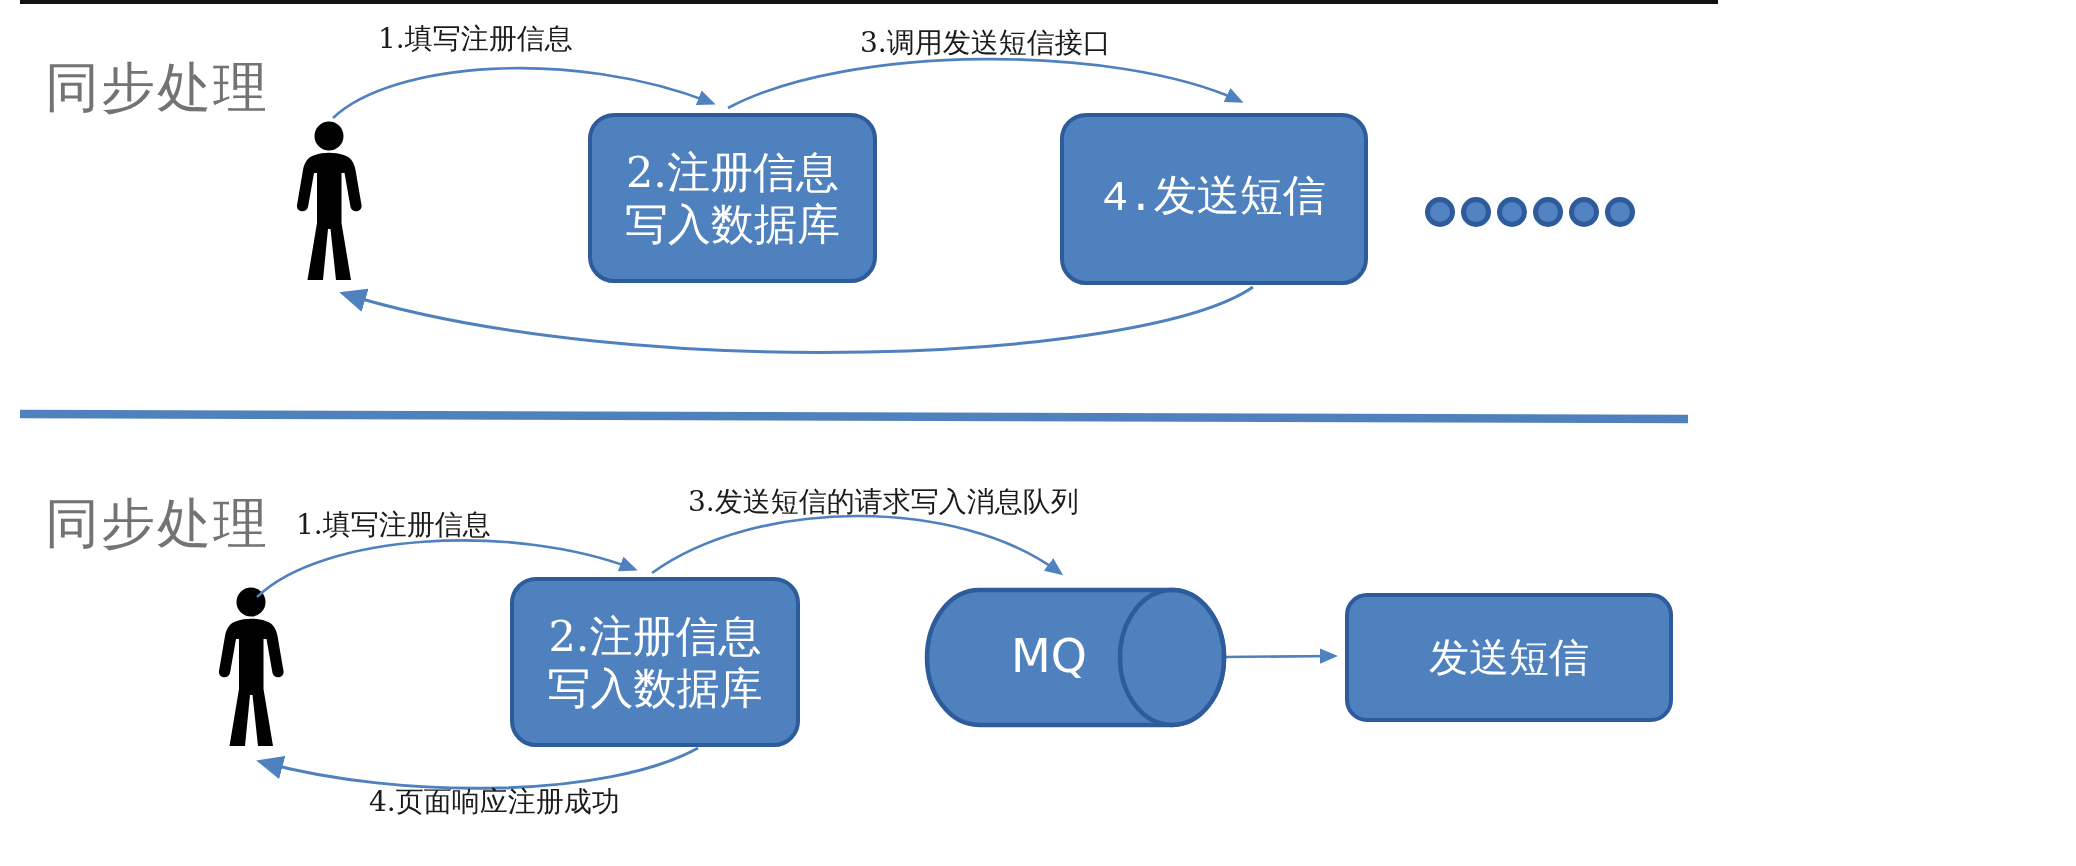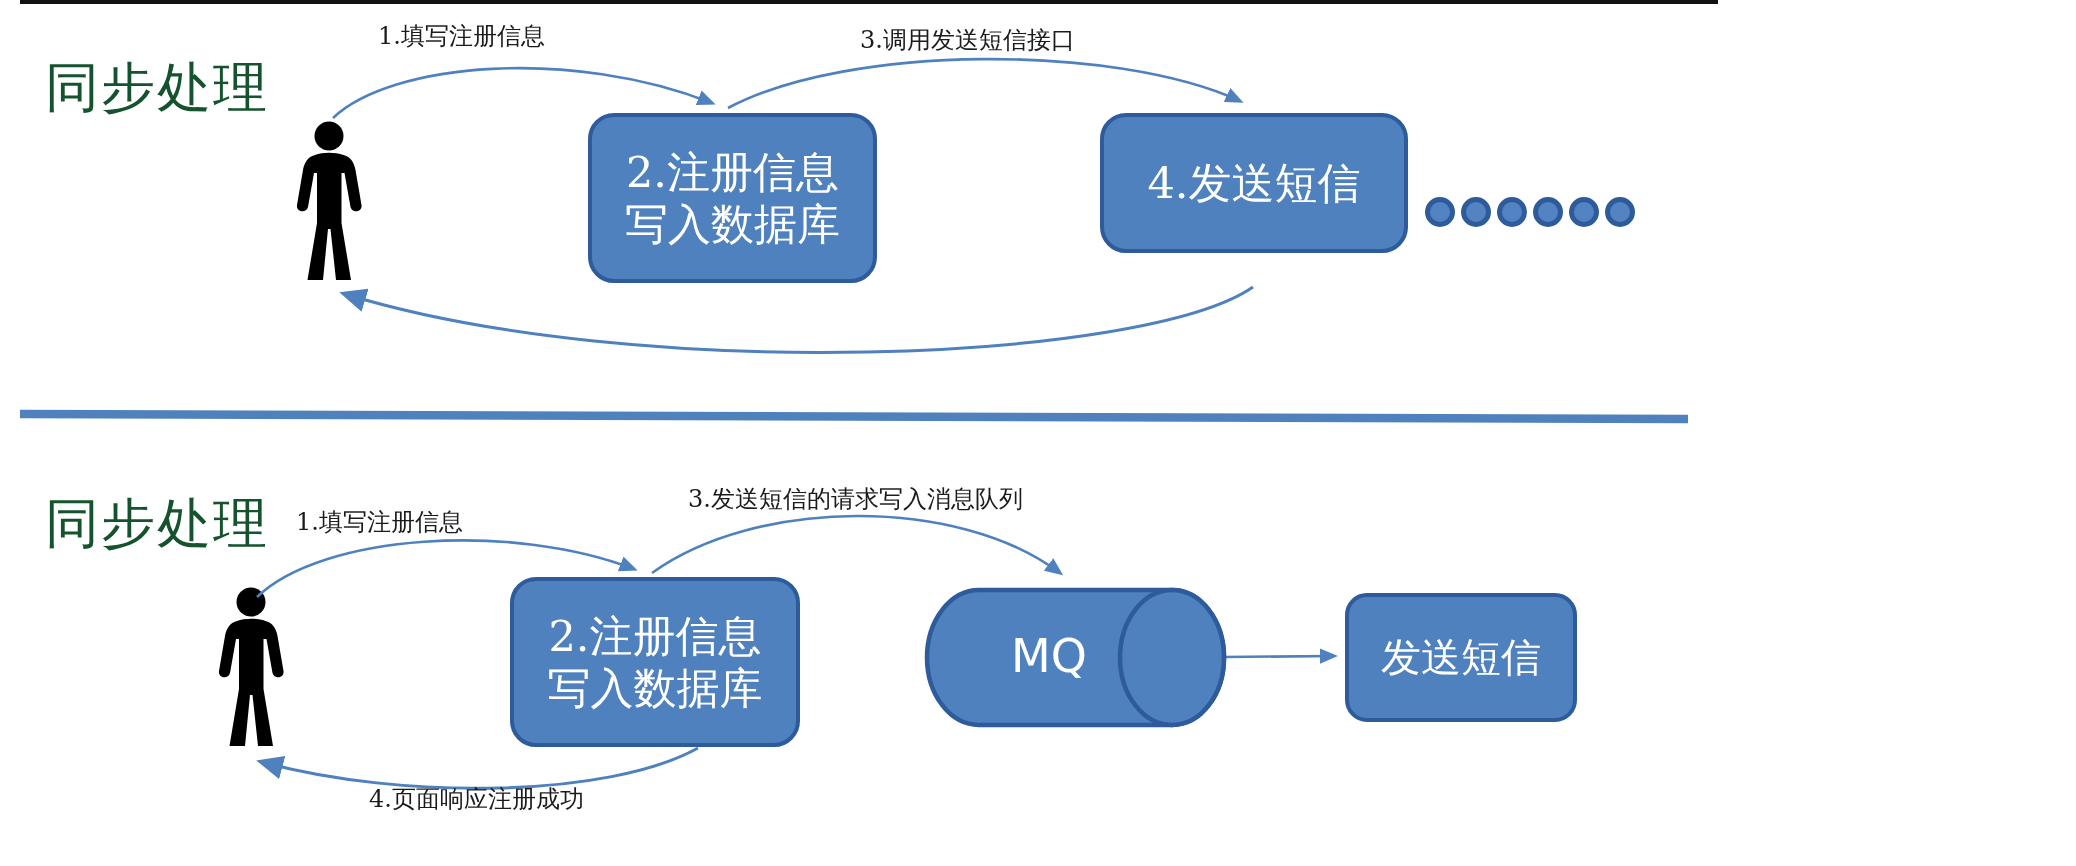--- a/index.html
+++ b/index.html
@@ -2,37 +2,37 @@
 <html><head>
 <meta charset="utf-8">
 <style>
   html,body { margin:0; padding:0; background:#ffffff; }
   .canvas {
     position:relative; width:2076px; height:866px; background:#ffffff;
     font-family:"DejaVu Serif","Liberation Serif",serif; overflow:hidden;
   }
   svg.layer { position:absolute; left:0; top:0; width:2076px; height:866px; }
   .ttl {
-    position:absolute; font-size:54px; color:#14532d; letter-spacing:2px;
+    position:absolute; font-size:54px; color:#737373; letter-spacing:2px;
     white-space:nowrap; font-weight:400;
   }
   .lbl {
-    position:absolute; font-size:24px; color:#1b1b1b; white-space:nowrap;
+    position:absolute; font-size:28px; color:#1b1b1b; white-space:nowrap;
   }
   .box {
     position:absolute; box-sizing:border-box;
     background:#4E81BD; border:4px solid #2E5B9B; border-radius:26px;
     color:#ffffff; display:flex; flex-direction:column;
     align-items:center; justify-content:center; text-align:center;
     font-size:43px; line-height:1.22;
   }
   .box2t { left:588px; top:113px; width:289px; height:170px; }
-  .box4t { left:1100px; top:113px; width:308px; height:140px; }
+  .box4t { left:1060px; top:113px; width:308px; height:172px;font-family:Liberation Mono, monospace; }
   .box2b { left:510px; top:577px; width:290px; height:170px; }
-  .boxsms{ left:1345px; top:593px; width:232px; height:129px; font-size:40px; border-radius:22px; }
+  .boxsms{ left:1345px; top:593px; width:328px; height:129px; font-size:40px; border-radius:22px; }
   .mq-label {
     position:absolute; left:1049px; top:656px; transform:translate(-50%,-50%);
     color:#ffffff; font-size:46px;
     font-family:"DejaVu Sans","Liberation Sans",sans-serif;
   }
   .shape  { fill:#4E81BD; stroke:#2E5B9B; stroke-width:4.5px; }
   .arrow  { fill:none; stroke:#4E81BD; stroke-width:2.6px; }
   .arrow.thick { stroke-width:3px; }
   .dot    { fill:#5383C2; stroke:#2E5B9B; stroke-width:5px; }
   .person { fill:#000000; }

